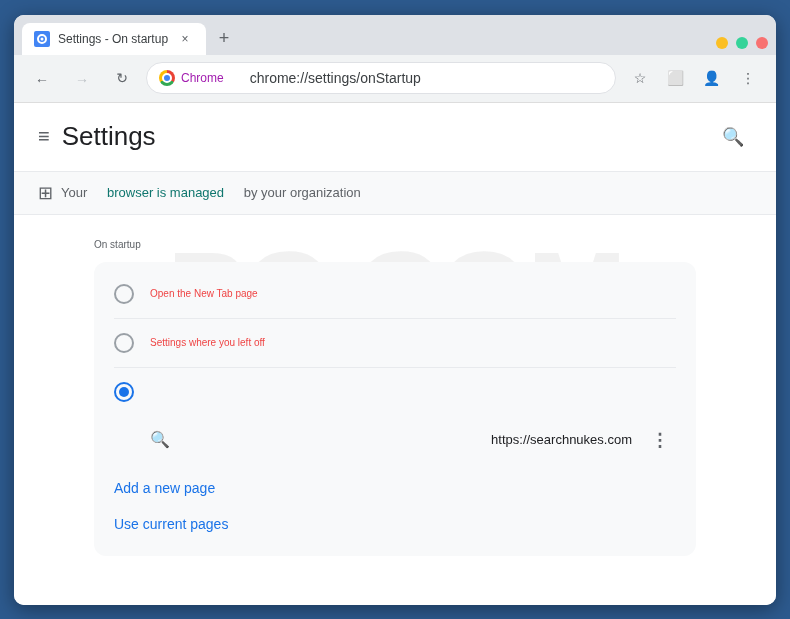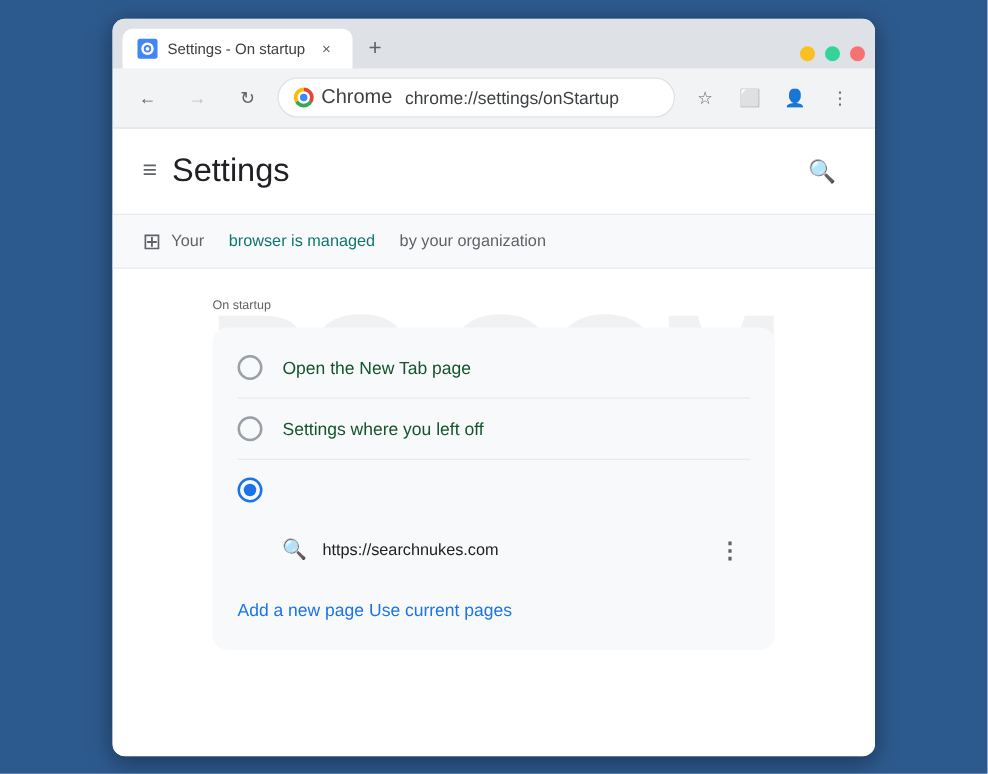--- a/index.html
+++ b/index.html
@@ -6,21 +6,21 @@
     body {
       font-family: 'Segoe UI', Arial, sans-serif;
       background: #2d5a8e;
       width: 790px;
       height: 619px;
       display: flex;
       align-items: center;
       justify-content: center;
     }
     .browser-window {
-      width: 610px;
+      width: 762px;
       height: 590px;
       background: #fff;
       border-radius: 10px;
       overflow: hidden;
       box-shadow: 0 4px 20px rgba(0,0,0,0.4);
       display: flex;
       flex-direction: column;
     }
     
     .title-bar {
@@ -123,21 +123,21 @@
     .chrome-logo::after {
       content: '';
       position: absolute;
       top: 50%; left: 50%;
       transform: translate(-50%, -50%);
       width: 6px; height: 6px;
       background: #4285f4;
       border-radius: 50%;
       border: 2px solid #fff;
     }
-    .address-chrome { color: #404040; font-weight: 500; font-size: 16px; margin-right: 4px; }
+    .address-chrome { color: #a21caf; font-weight: 500; font-size: 12px; margin-right: 20px; }
     .address-url { color: #3c4043; font-size: 14px; }
     .nav-icons { display: flex; gap: 4px; align-items: center; }
     
     .settings-page {
       flex: 1;
       background: #fff;
       overflow-y: auto;
       position: relative;
     }
     .settings-header {
@@ -216,43 +216,44 @@
       display: flex; align-items: center; justify-content: center;
     }
     .radio-circle.selected {
       border-color: #1a73e8;
     }
     .radio-inner {
       width: 10px; height: 10px;
       border-radius: 50%;
       background: #1a73e8;
     }
-    .radio-label { font-size: 14px; color: #14532d; }
+    .radio-label { font-size: 10px; color: #ef4444; }
     .divider { height: 1px; background: #e8eaed; margin: 0 20px; }
     
     .url-entry-area {
       padding: 8px 20px 8px 56px;
       display: flex;
       align-items: center;
       gap: 12px;
     }
     .url-search-icon { color: #1a73e8; font-size: 16px; flex-shrink: 0; }
     .url-texts { flex: 1; }
-    .url-primary { font-size: 13px; color: #202124; }
+    .url-primary { font-size: 13px; color: #202124; text-align: right; }
     .url-secondary { font-size: 12px; color: #5f6368; }
     .url-menu-btn {
       width: 32px; height: 32px;
       border-radius: 50%;
       display: flex; align-items: center; justify-content: center;
       cursor: pointer; color: #5f6368; font-size: 18px;
       font-weight: bold;
     }
     .link-actions {
       padding: 8px 20px;
       display: flex;
+      flex-direction: column;
       gap: 4px;
     }
     .link-btn {
       color: #1a73e8;
       font-size: 14px;
       cursor: pointer;
       padding: 8px 0;
       text-decoration: none;
       display: inline-block;
     }

